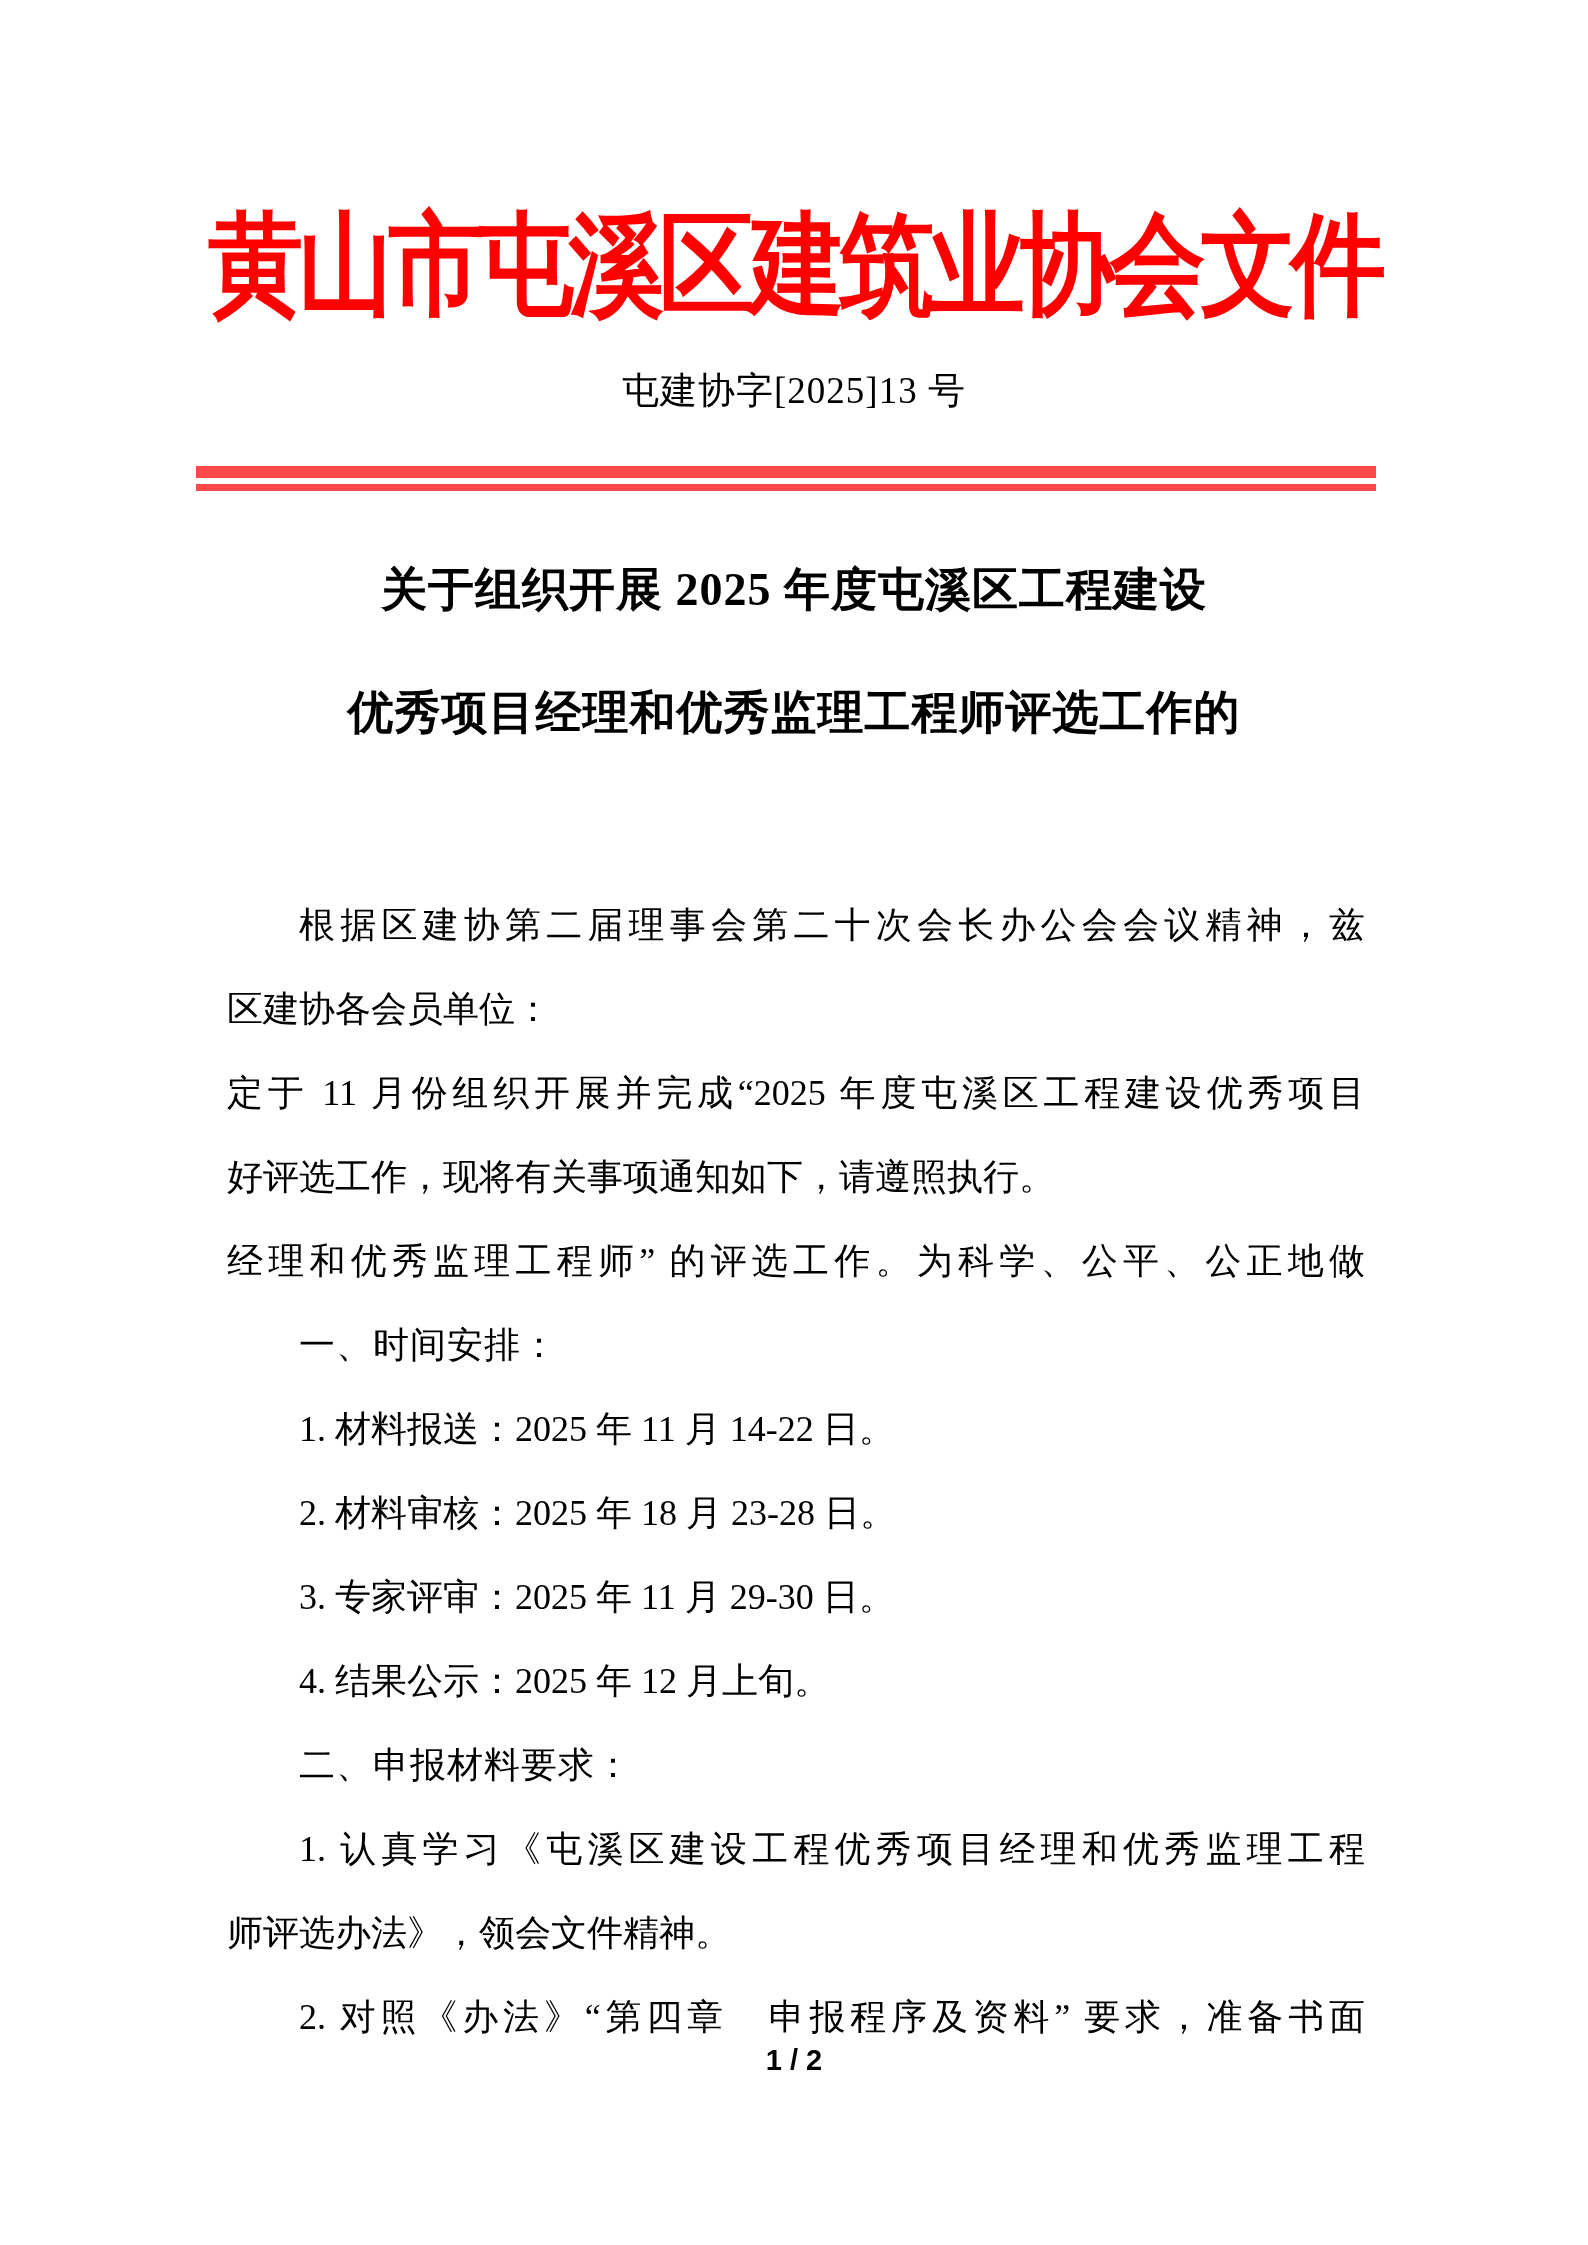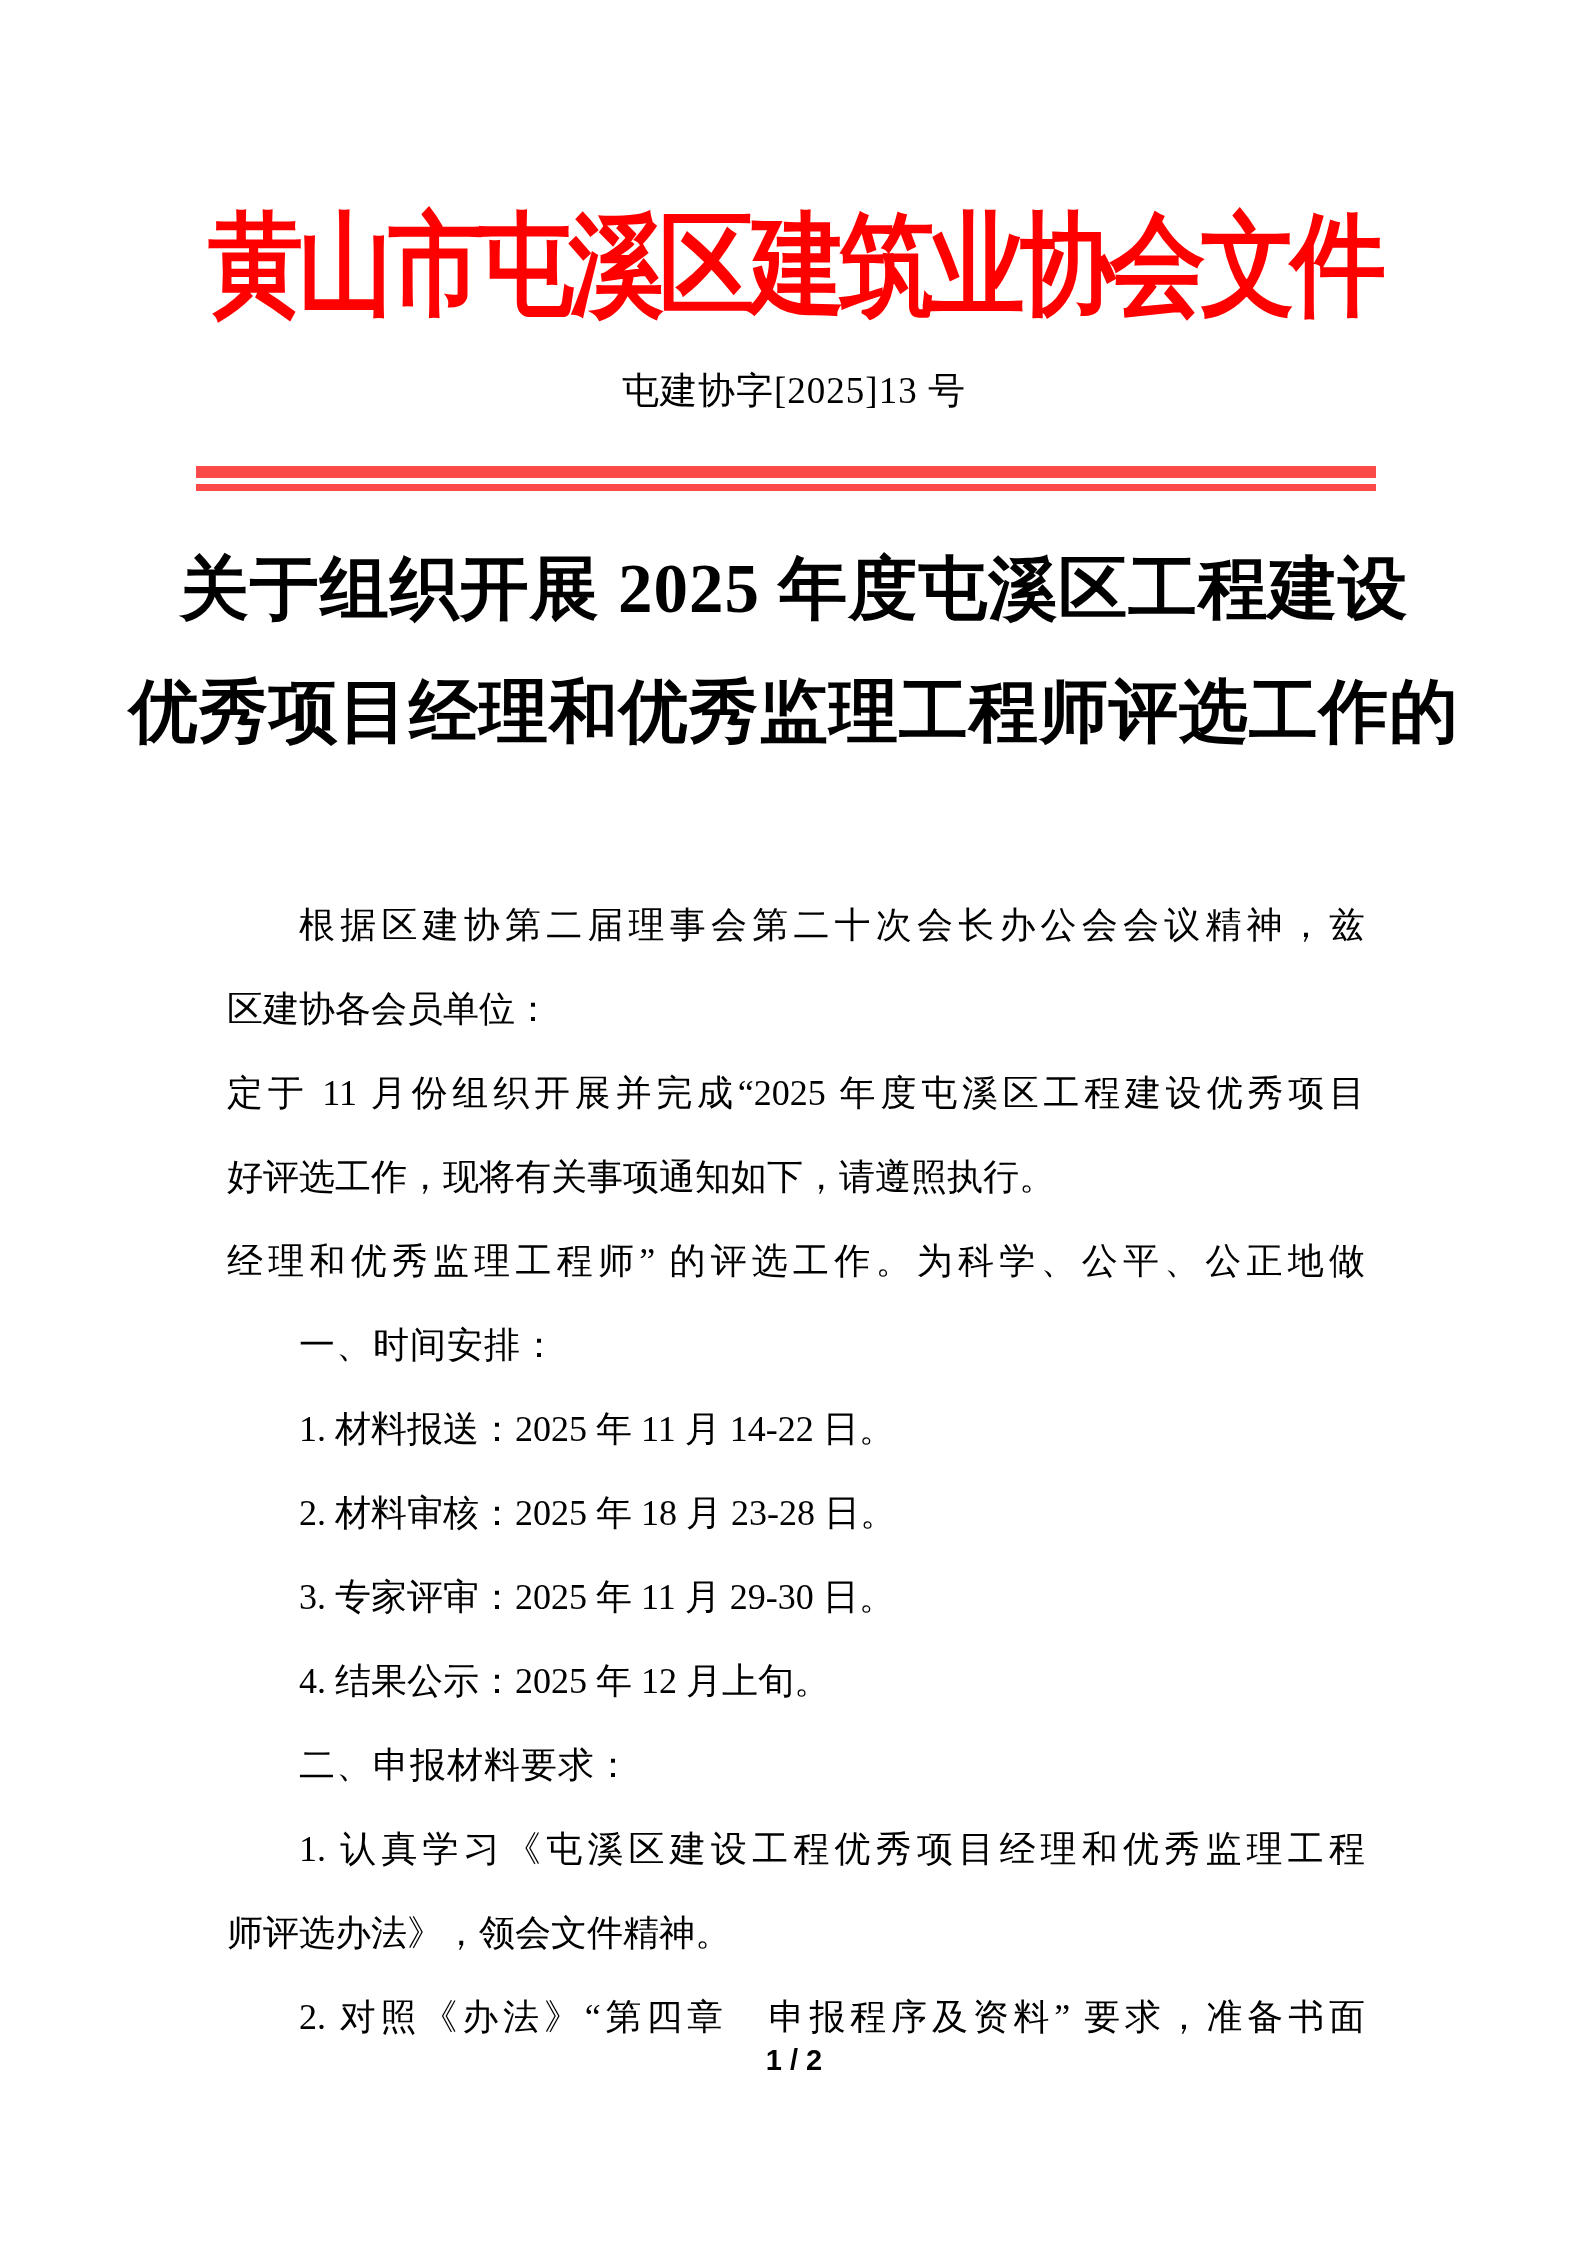--- a/index.html
+++ b/index.html
@@ -59,21 +59,21 @@
   .rule-thin  { height: 7px; background: #fb4a47; }
 
   
   .notice-title {
     position: absolute;
     top: 528px;
     left: 0;
     width: 100%;
     text-align: center;
     font-weight: 700;
-    font-size: 69px;
+    font-size: 46px;
     letter-spacing: 1px;
   }
   .notice-title .t-line { height: 123px; line-height: 123px; white-space: nowrap; }
 
   
   .body-text {
     position: absolute;
     top: 883px;
     left: 227px;
     width: 1138px;

